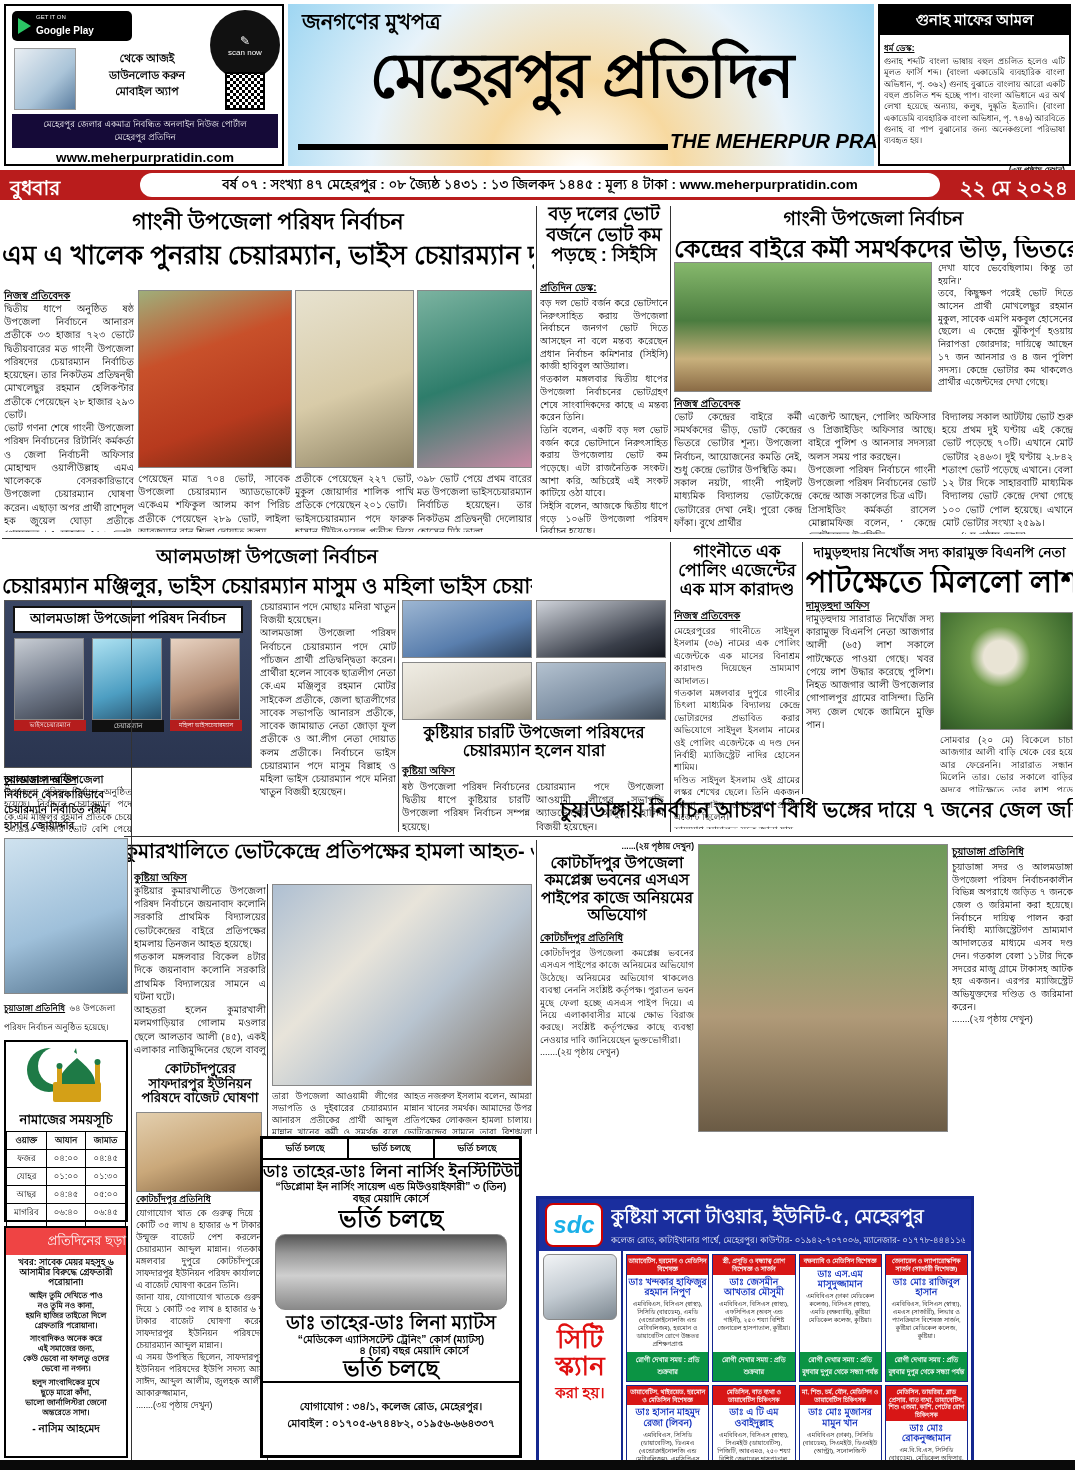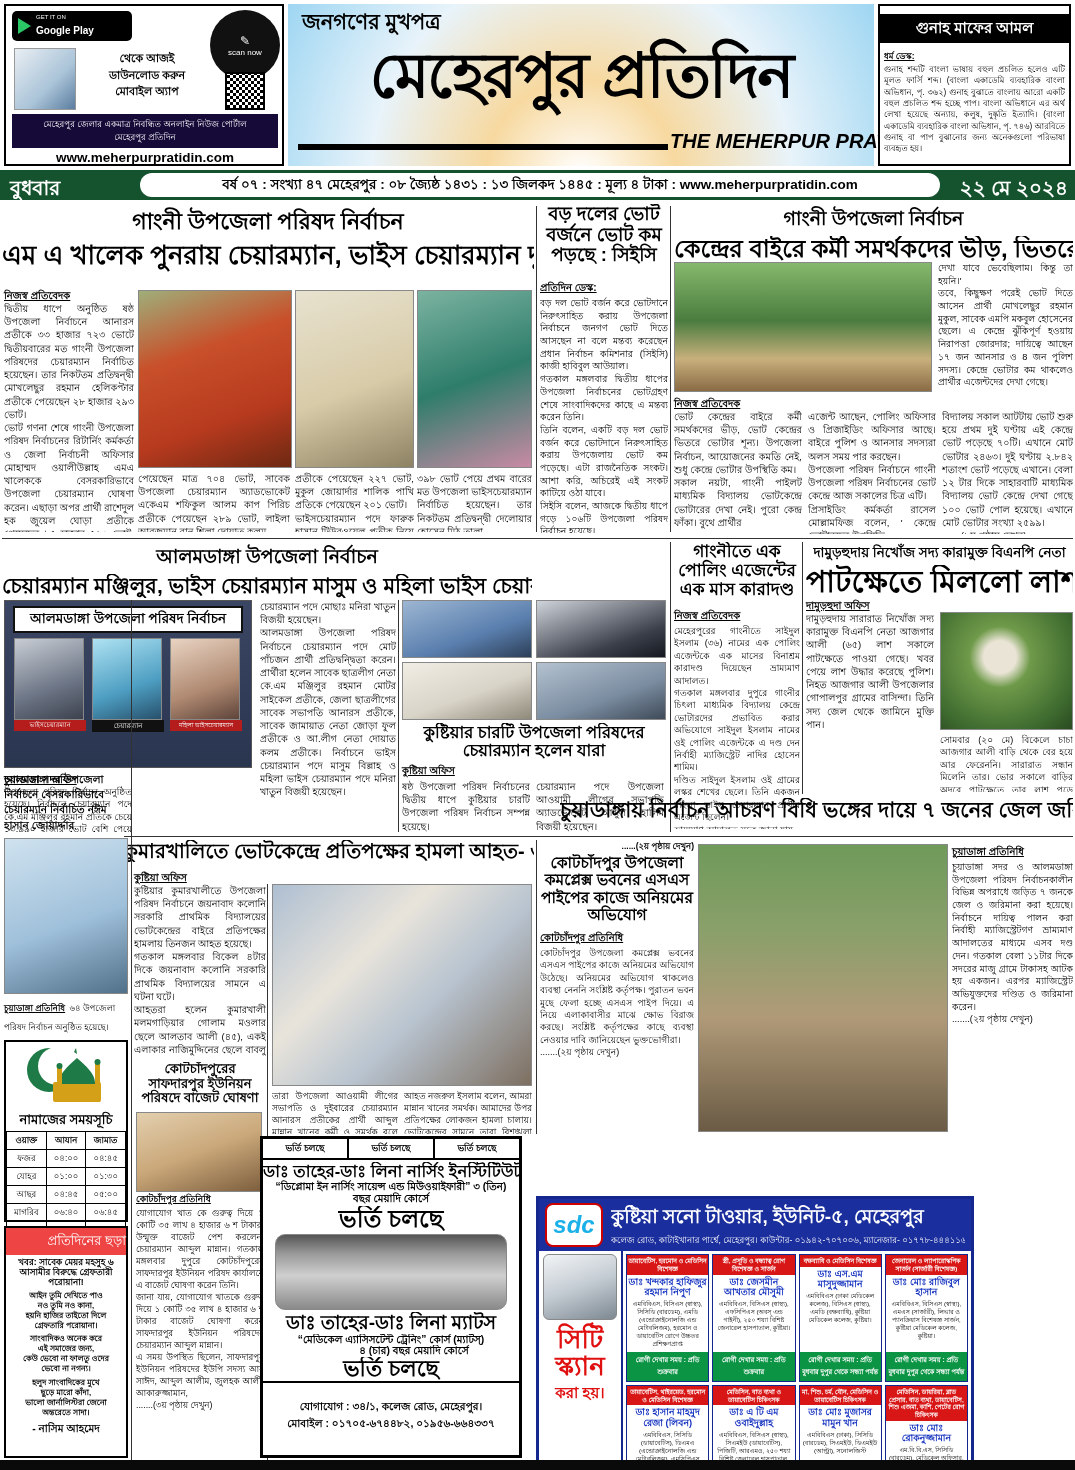--- a/index.html
+++ b/index.html
@@ -20,22 +20,22 @@
   .play-badge { background:#000; color:#fff; border-radius:5px; display:flex; align-items:center; padding:2px 6px; gap:5px; }
   .play-tri { width:0; height:0; border-top:8px solid transparent; border-bottom:8px solid transparent; border-left:13px solid #2bc665; }
   .scan-circle { background:#111; border-radius:50%; color:#fff; display:flex; flex-direction:column; align-items:center; justify-content:center; }
   .qr { background:
         repeating-linear-gradient(0deg,#000 0 3px,#fff 3px 6px),
         repeating-linear-gradient(90deg,#000 0 3px,#fff 3px 6px);
         background-blend-mode:difference; border:2px solid #000; }
   .navy-strip { background:#150a38; color:#fff; display:flex; align-items:center; justify-content:center; text-align:center; }
   .masthead { background: radial-gradient(circle at 50% 105%, #ffffff 0%, #f7d9a0 28%, #e8f3fa 62%, #9ed6f2 100%); }
   .gunah { border:2px solid #000; background:#fff; }
-  .gunah-title { background:#000; color:#fff; font-weight:bold; text-align:center;margin-top:8px; }
-  .datebar { background:#14532d; color:#fff; }
+  .gunah-title { background:#000; color:#fff; font-weight:bold; text-align:center; }
+  .datebar { background:#b91c1c; color:#fff; }
   .datepill { background:#fff; color:#000; border-radius:13px; font-weight:bold; text-align:center; }
   
   .ptable { width:100%; border-collapse:collapse; font-size:8.5px; }
   .ptable td, .ptable th { border:1px solid #000; text-align:center; padding:1.5px 0; }
   
   .rhyme-box { border:2px solid #000; }
   .rhyme-head { background:#ef4444; color:#fff; font-weight:normal; text-align:right; }
   
   .nursing { border:3px solid #000; background:#fff; }
   .enroll-strip { display:flex; border-bottom:2px solid #000; }

